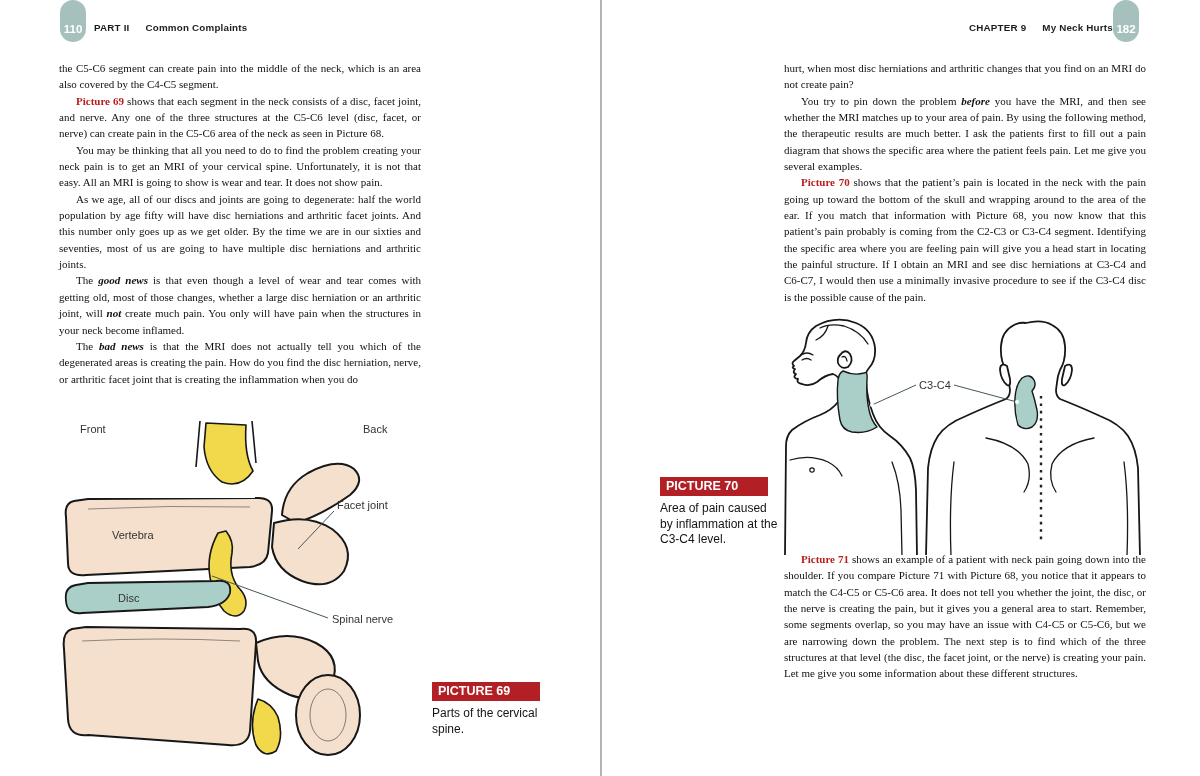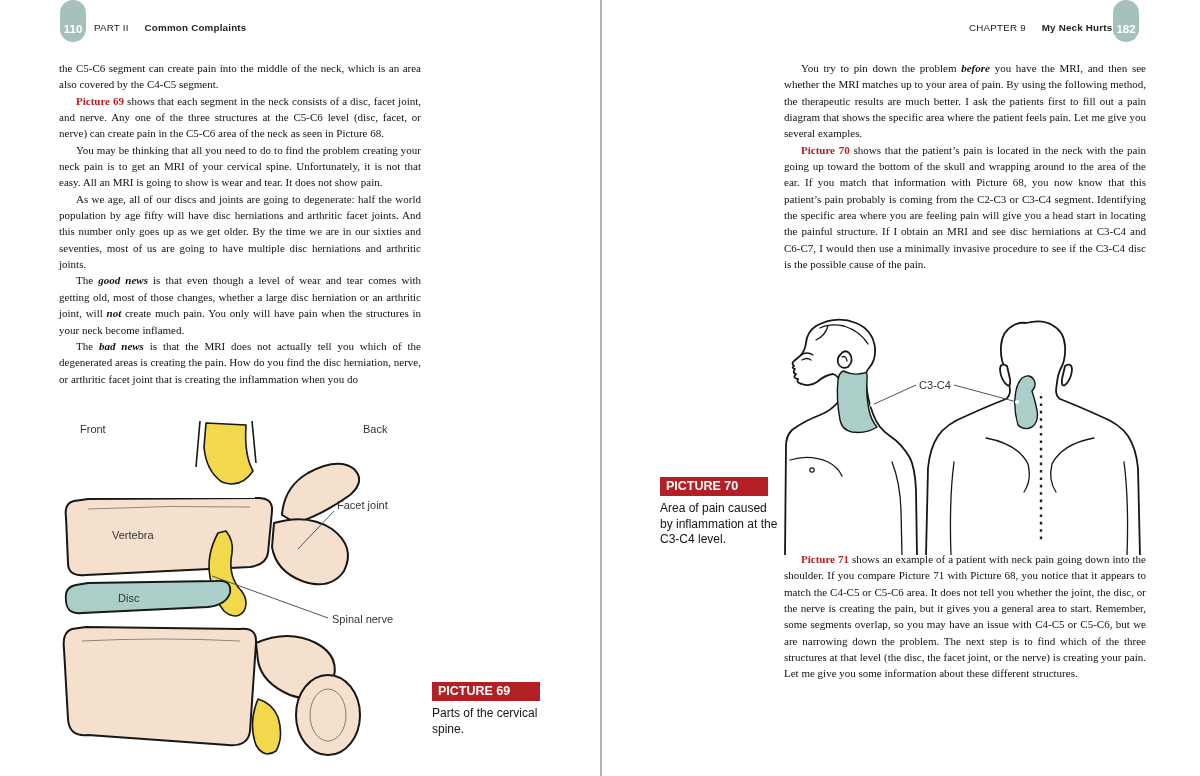--- a/index.html
+++ b/index.html
@@ -10,21 +10,21 @@
   .divider{position:absolute;left:600px;top:0;width:1.5px;height:776px;background:#b3b3b3;}
   .pagenum-box{
     position:absolute;top:0;width:26px;height:42px;background:#a6c1bd;color:#fff;
     font-family:"Liberation Sans",sans-serif;font-weight:bold;font-size:11.5px;
     display:flex;align-items:flex-end;justify-content:center;padding-bottom:7px;box-sizing:border-box;border-radius:13px;
   }
   .running-head{
     position:absolute;top:22px;font-family:"Liberation Sans",sans-serif;font-size:9.8px;color:#1a1a1a;
     white-space:nowrap;letter-spacing:.2px;
   }
-  .running-head .rh-label{font-weight:normal;margin-right:13px;}
+  .running-head .rh-label{font-weight:bold;margin-right:13px;}
   .running-head .rh-title{font-weight:bold;color:#222;}
   .col{
     position:absolute;width:362px;font-size:11px;line-height:16.35px;text-align:justify;color:#101010;
   }
   .col p{margin:0;}
   .col p.indent{text-indent:17px;}
   .seg-red{color:#b91d1d;font-weight:bold;}
   .seg-italic{font-style:italic;font-weight:bold;}
   .pic-banner{
     position:absolute;background:#b22025;color:#fff;font-family:"Liberation Sans",sans-serif;
@@ -110,20 +110,21 @@
 
 <div class="pagenum-box" style="left:1113px;">
   <span>182</span>
 </div>
 <div class="running-head" style="left:969px;">
   <span class="rh-label">CHAPTER 9</span>
   <span class="rh-title">My Neck Hurts</span>
 </div>
 
 <div class="col" id="col-right-top" style="left:784px;top:60px;">
+    <p><span>hurt, when most disc herniations and arthritic changes that you find on an MRI do not create pain?</span></p>
     <p class="indent"><span>You try to pin down the problem </span><span class="seg-italic">before</span><span> you have the MRI, and then see whether the MRI matches up to your area of pain. By using the following method, the therapeutic results are much better. I ask the patients first to fill out a pain diagram that shows the specific area where the patient feels pain. Let me give you several examples.</span></p>
     <p class="indent"><span class="seg-red">Picture 70</span><span> shows that the patient’s pain is located in the neck with the pain going up toward the bottom of the skull and wrapping around to the area of the ear. If you match that information with Picture 68, you now know that this patient’s pain probably is coming from the C2-C3 or C3-C4 segment. Identifying the specific area where you are feeling pain will give you a head start in locating the painful structure. If I obtain an MRI and see disc herniations at C3-C4 and C6-C7, I would then use a minimally invasive procedure to see if the C3-C4 disc is the possible cause of the pain.</span></p>
   </div>
 
 <svg class="illus" style="left:780px;top:310px;" width="380" height="245" viewBox="0 0 380 245">
 
   <path class="skin" d="M 36 16 Q 27 22 26 33 Q 25 41 20 46 L 14 51 Q 11 53 14 56 Q 11 58 15 59 Q 12 63 16 64 Q 12 68 18 69 Q 16 73 22 74 Q 30 77 37 72 Q 45 65 53 64 Q 59 66 61 74 Q 62 84 58 92 Q 52 100 40 105 Q 24 111 12 120 Q 6 126 6 136 L 5 246 L 137 246 L 136 180 Q 135 158 130 148 Q 122 134 110 126 Q 98 118 93 104 Q 87 88 86 72 Q 84 64 89 58 Q 96 50 95 38 Q 93 20 76 13 Q 56 5 36 16 Z"></path>
 
   <path class="pain" d="M 63 61 Q 74 66 84 63 Q 88 61 87 70 Q 86 86 89 100 Q 91 110 97 117 Q 86 124 72 122 Q 62 120 60 110 Q 56 88 58 70 Q 59 63 63 61 Z"></path>
 

